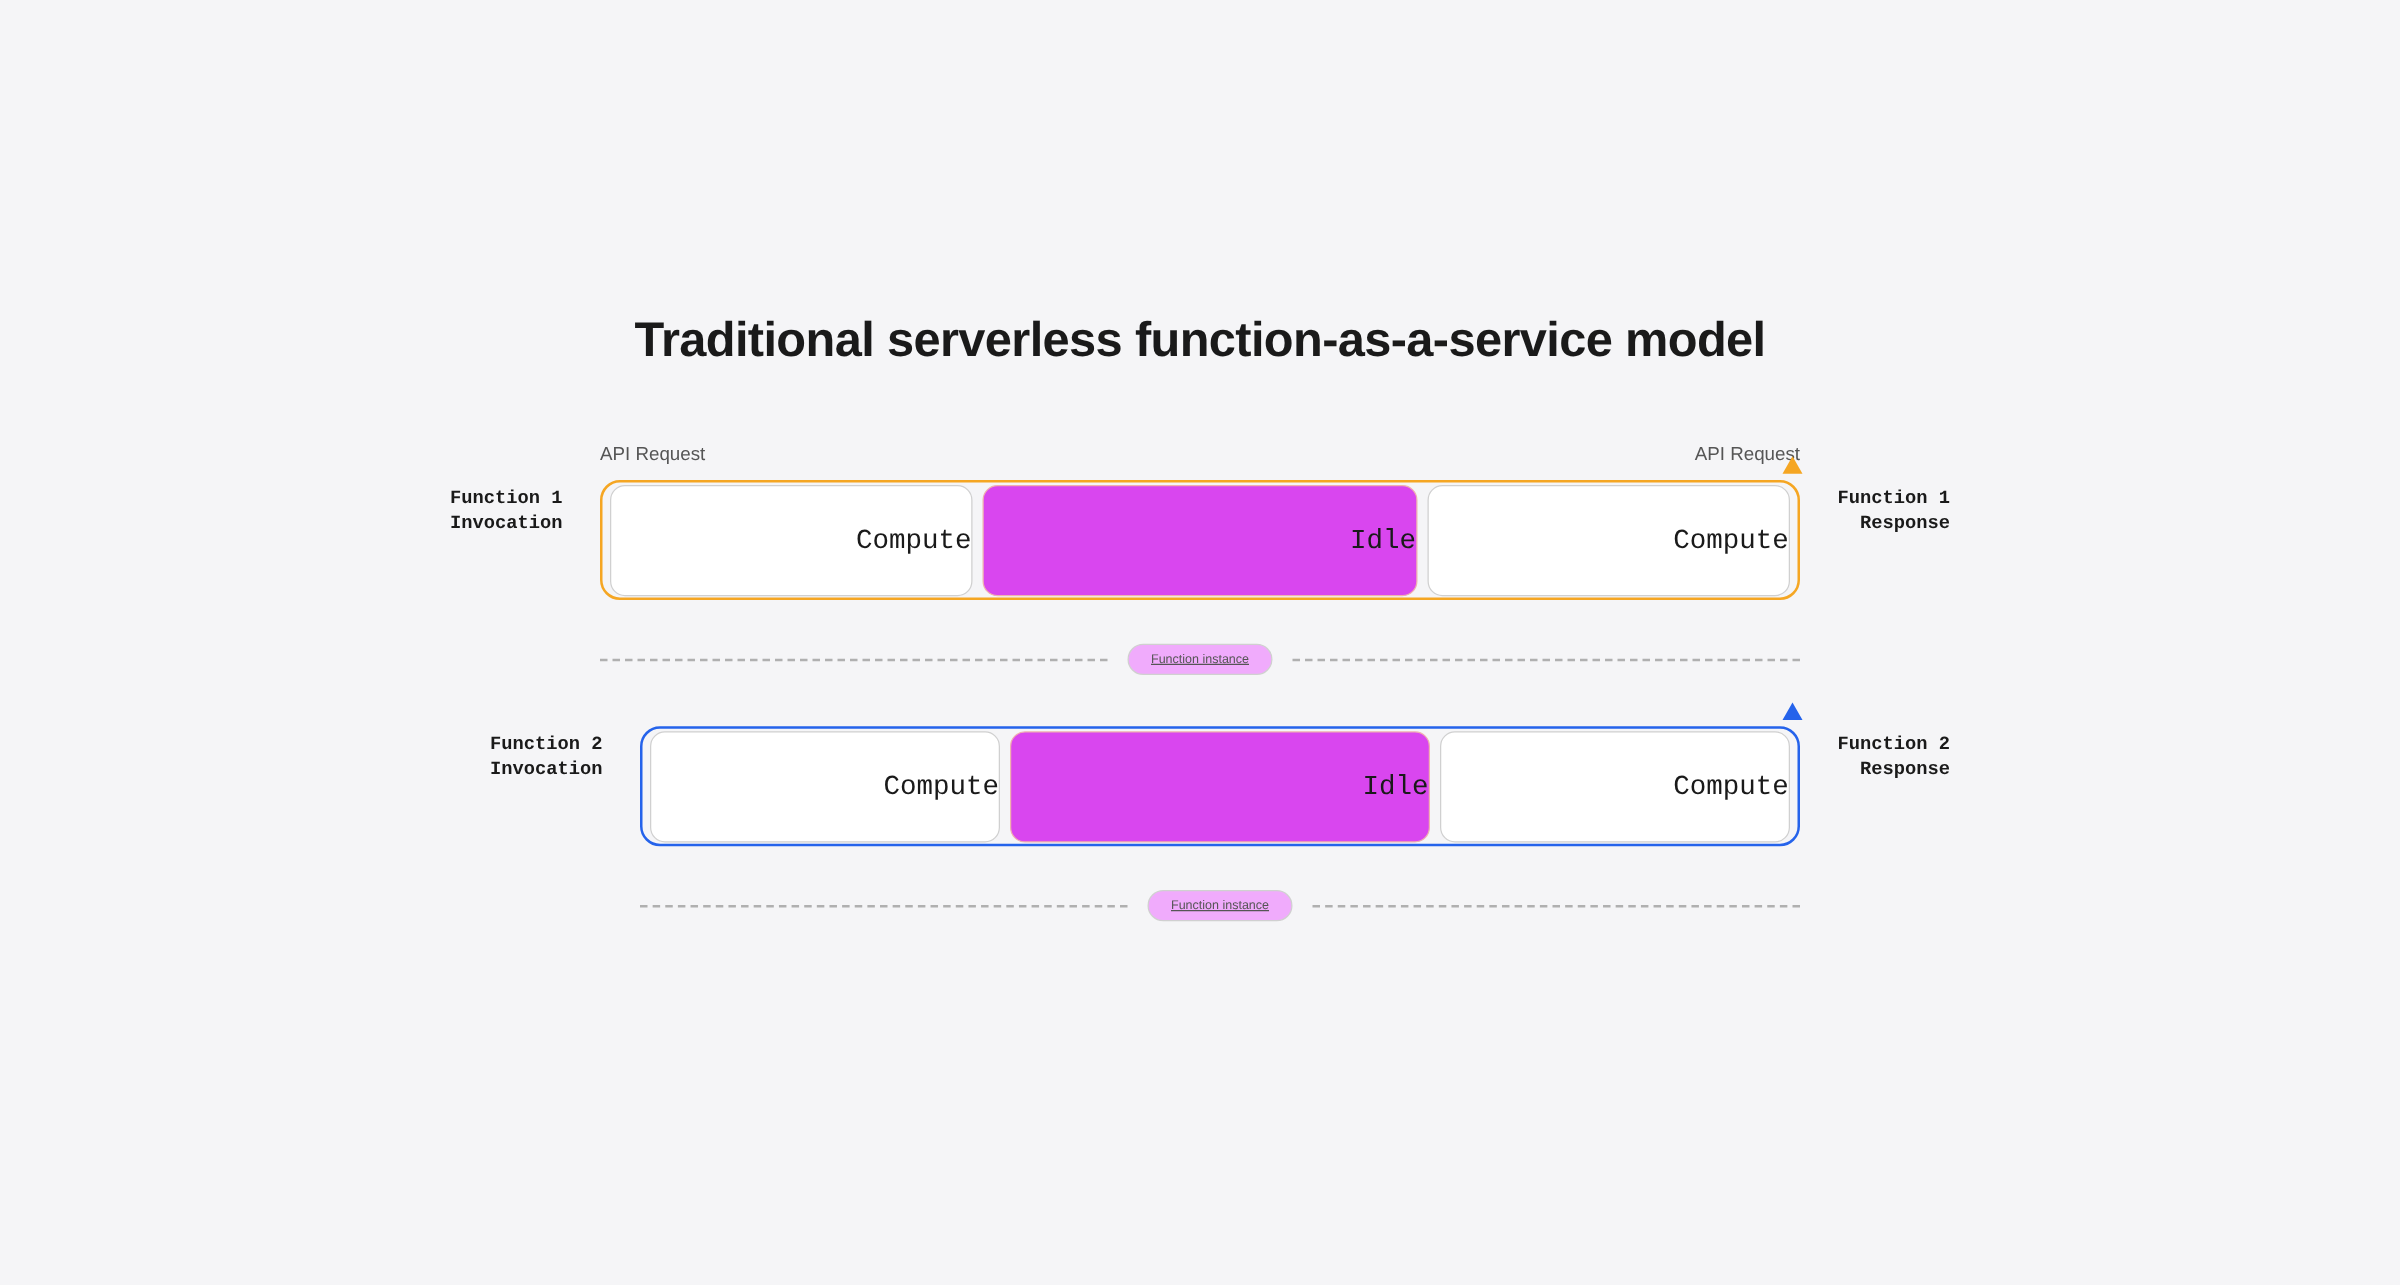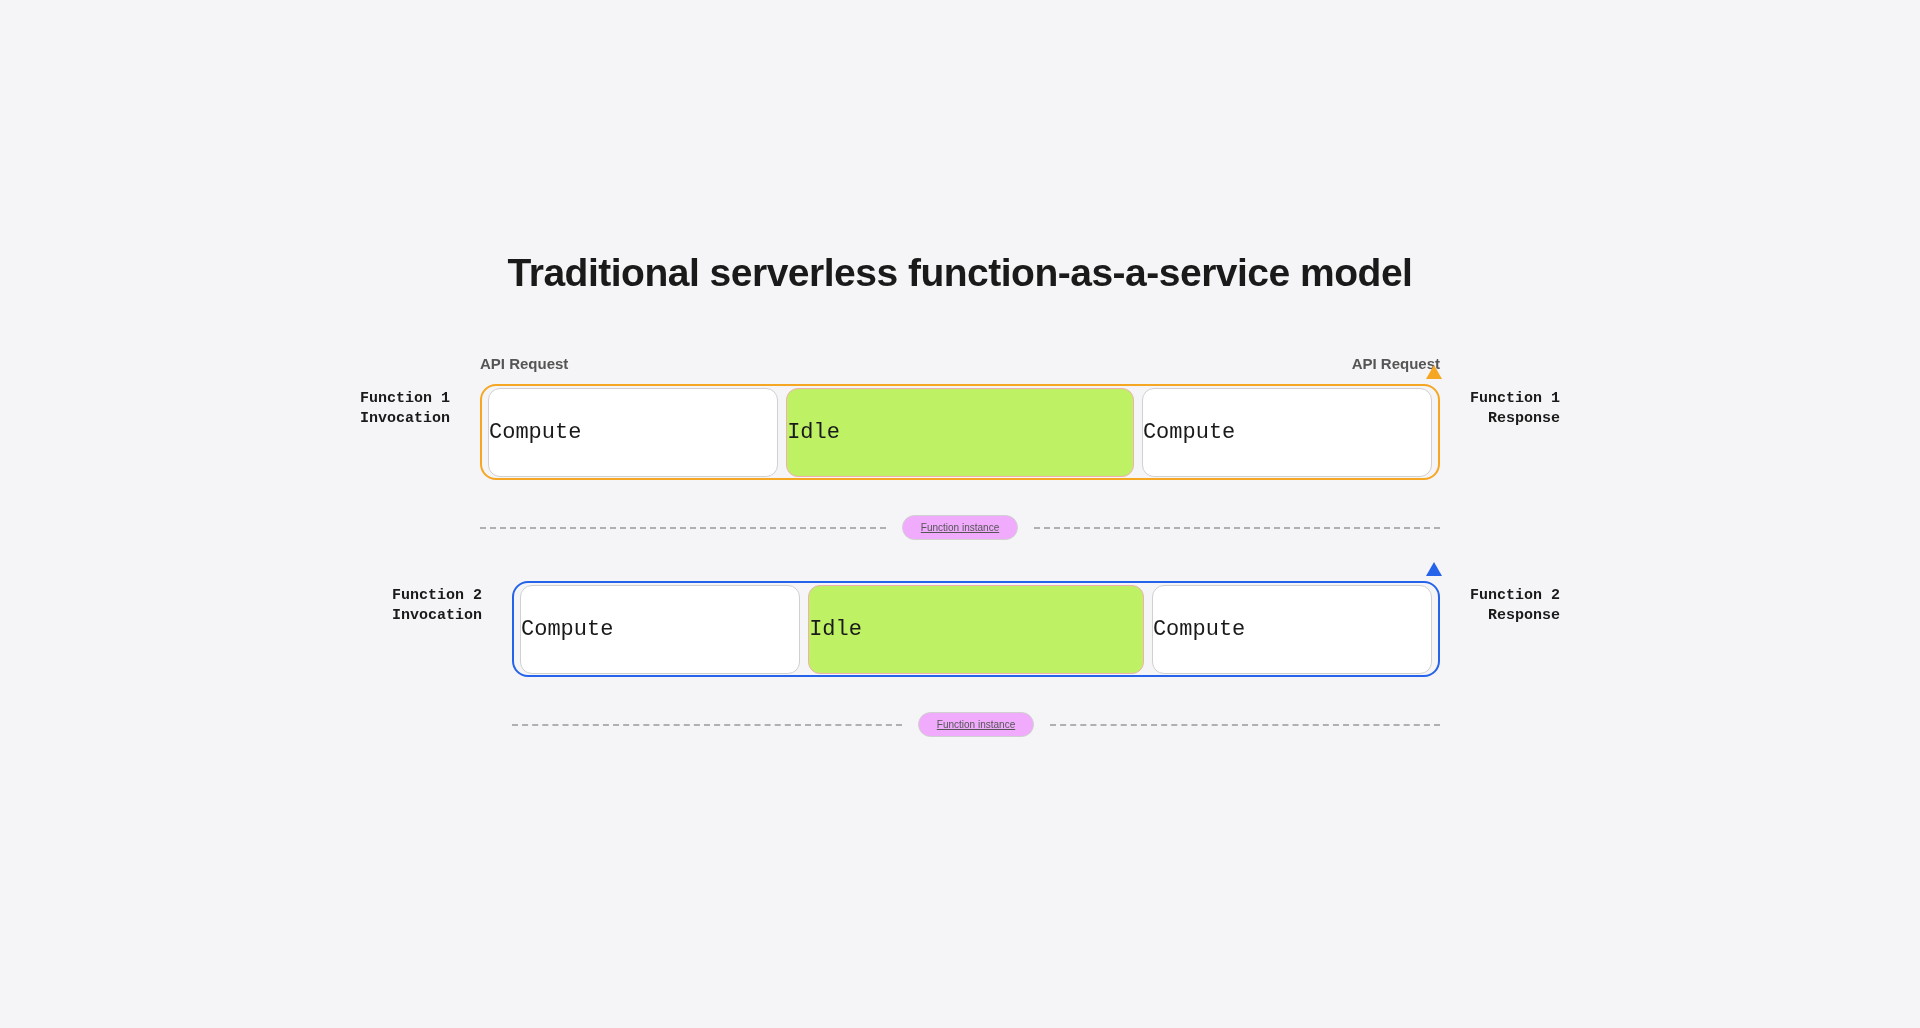--- a/index.html
+++ b/index.html
@@ -86,54 +86,54 @@
       border: 2.5px solid #f5a623;
     }
 
     .outer-frame-blue {
       border: 2.5px solid #2563eb;
     }
 
     .box {
       display: flex;
       align-items: center;
-      justify-content: flex-start;
+      justify-content: flex-end;
       border-radius: 12px;
       font-size: 22px;
       font-weight: 400;
       color: #1a1a1a;
       height: 89px;
     }
 
     .box-compute {
       background: #ffffff;
       border: 1.5px solid #d0d0d0;
       flex: 1;
     }
 
     .box-idle {
-      background: #bef264;
+      background: #d946ef;
       border: 1.5px solid #f0b0b0;
       flex: 1.2;
       margin: 0 8px;
       color: #1a1a1a;
     }
 
     
     .api-labels-row {
       display: flex;
       padding-left: 120px;
       padding-right: 120px;
       margin-bottom: 6px;
     }
 
     .api-label {
       font-size: 15px;
       color: #555;
-      font-weight: 700;
+      font-weight: 400;
     }
 
     
     .instance-divider {
       display: flex;
       align-items: center;
       margin: 16px 0 10px;
       padding: 0 120px;
     }
 

